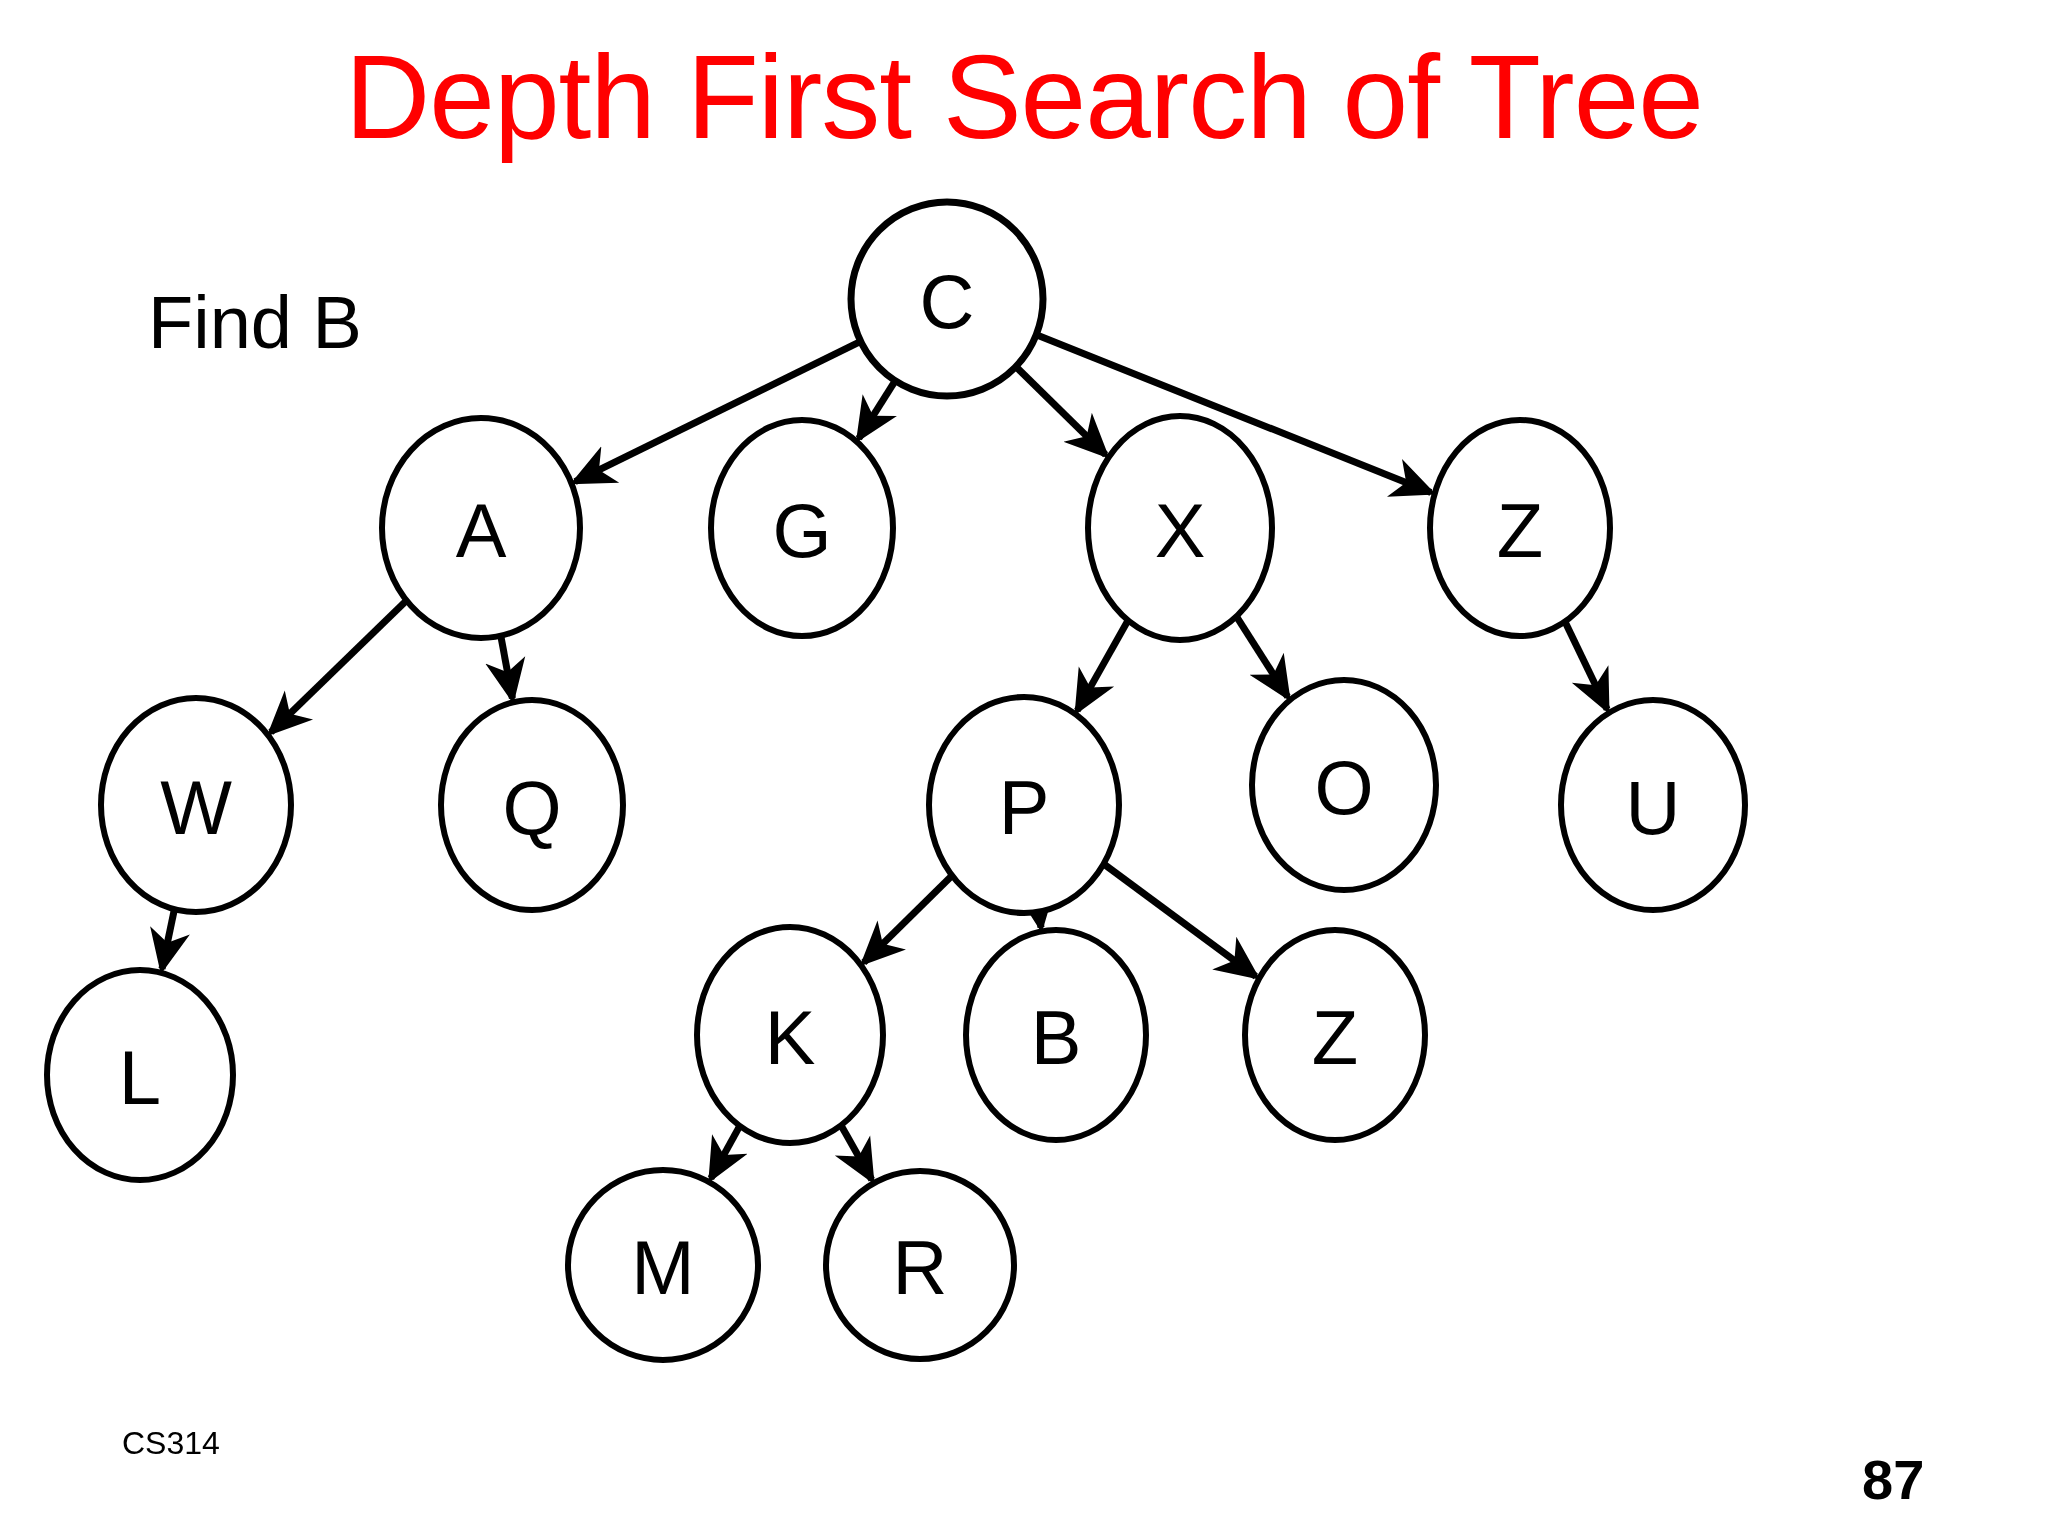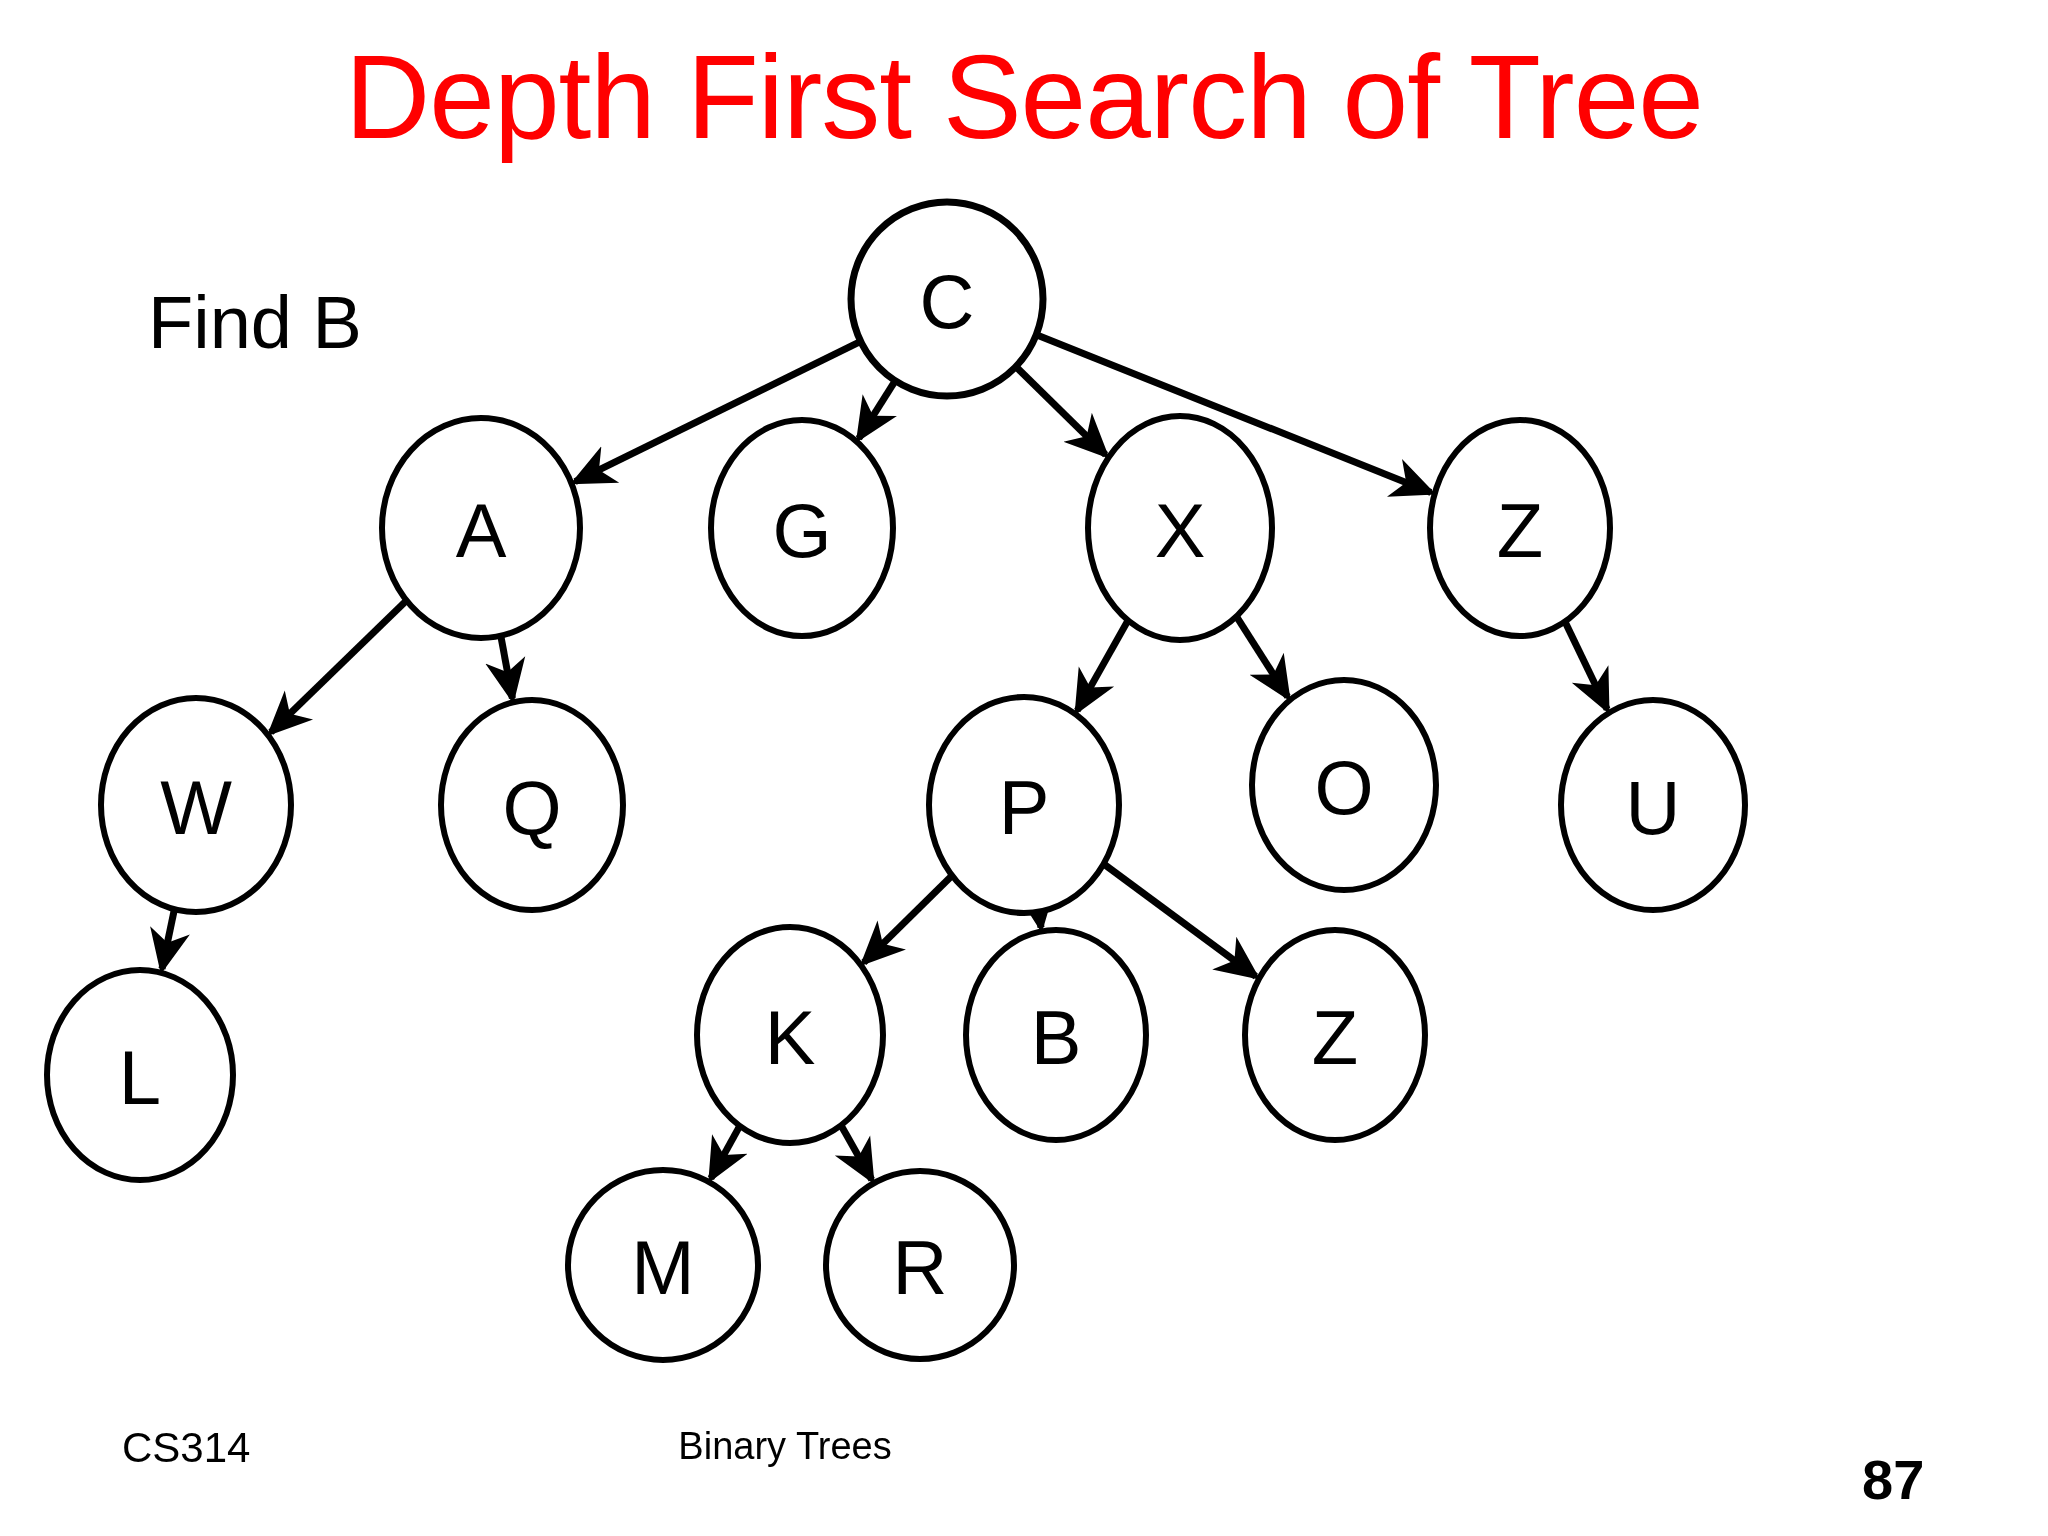--- a/index.html
+++ b/index.html
@@ -65,21 +65,21 @@
   .edge-line {
     stroke: #000000;
     stroke-width: 7;
     fill: none;
   }
   #footer-course {
     position: absolute;
     left: 122px;
     top: 1427px;
     font-family: "Liberation Sans", sans-serif;
-    font-size: 42px;
+    font-size: 32px;
     line-height: 1;
     color: #000000;
     white-space: nowrap;
   }
   #footer-subject {
     position: absolute;
     left: 0;
     top: 1427px;
     width: 1570px;
     text-align: center;
@@ -202,17 +202,16 @@
         </g>
         <g>
           <ellipse cx="920" cy="1265" rx="94" ry="94" class="node-shape"></ellipse>
           <text x="920" y="1267" class="node-label">R</text>
         </g>
       </g>
   </svg>
 
   <div id="footer-course">CS314</div>
 
-  <div id="footer-subject">Binary Trees</div>
 
   <div id="footer-pagenum">87</div>
 
 </div>
 
 </body></html>

